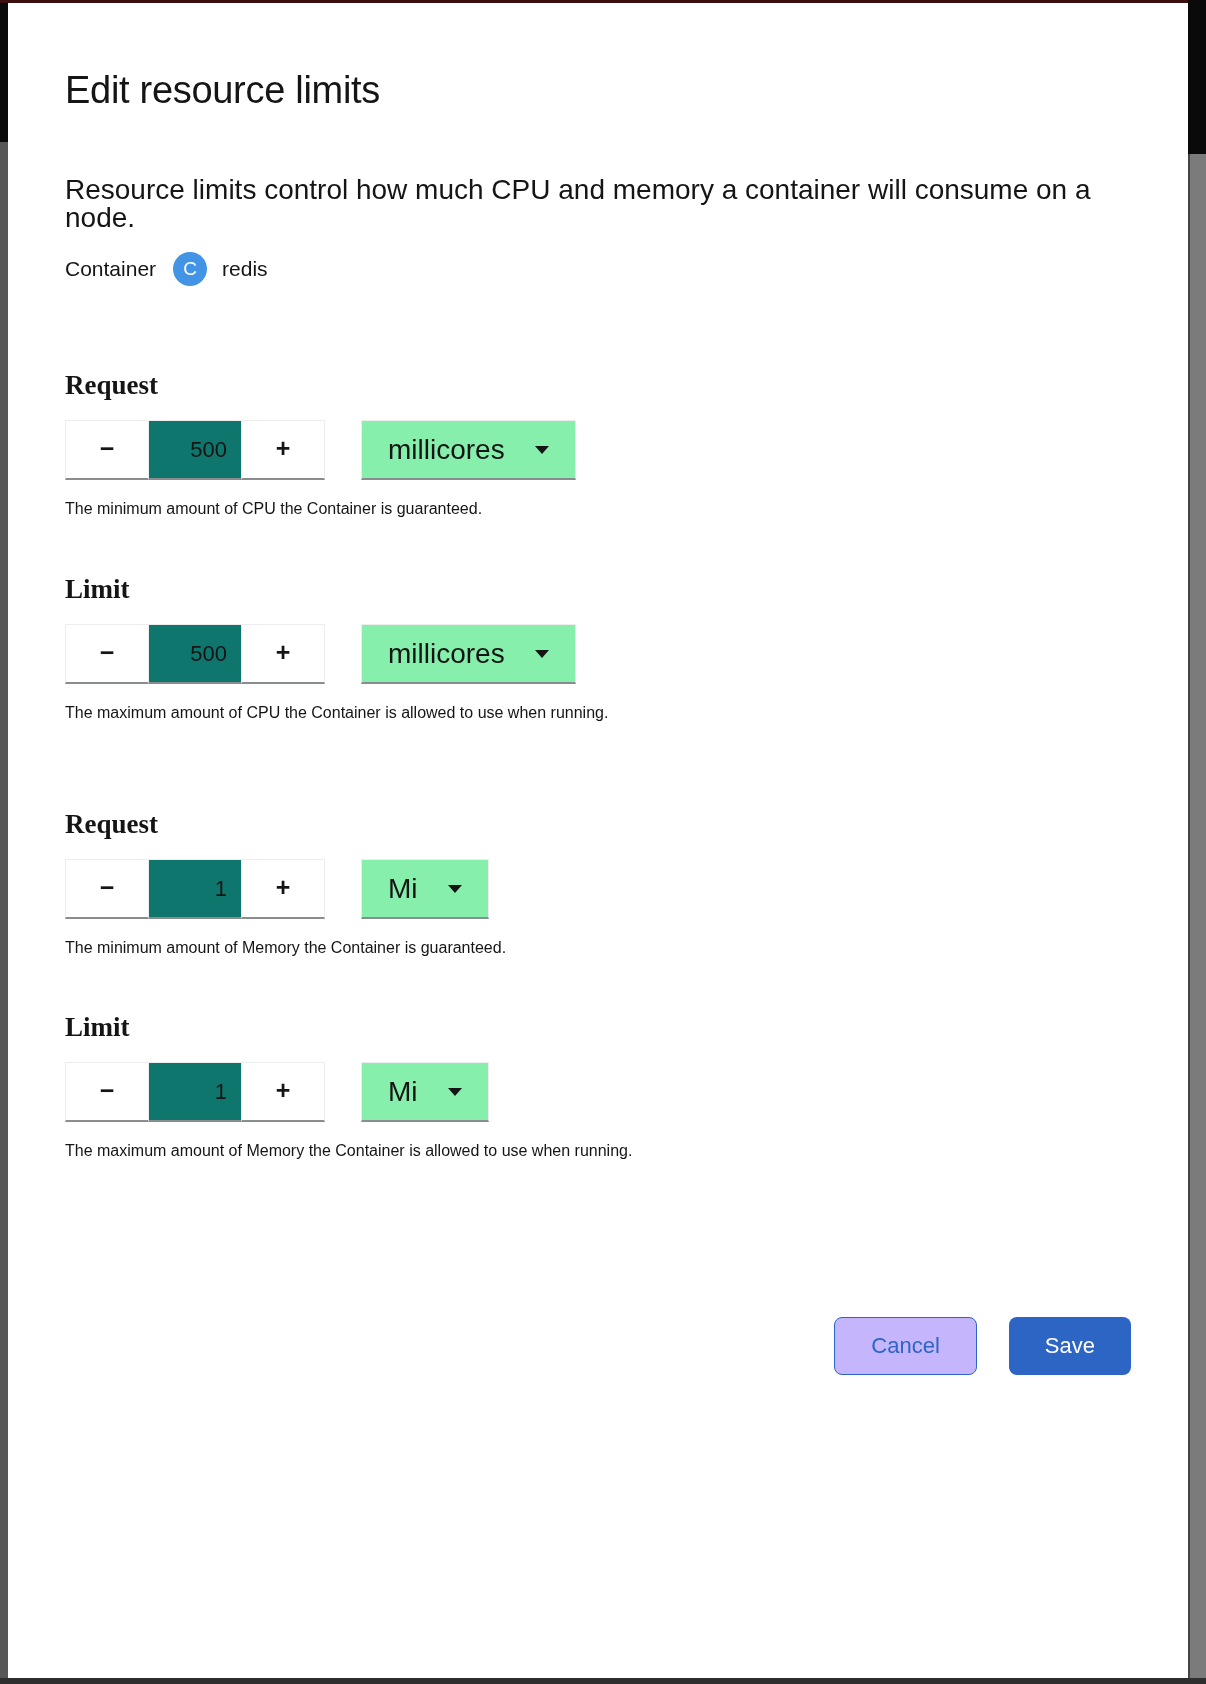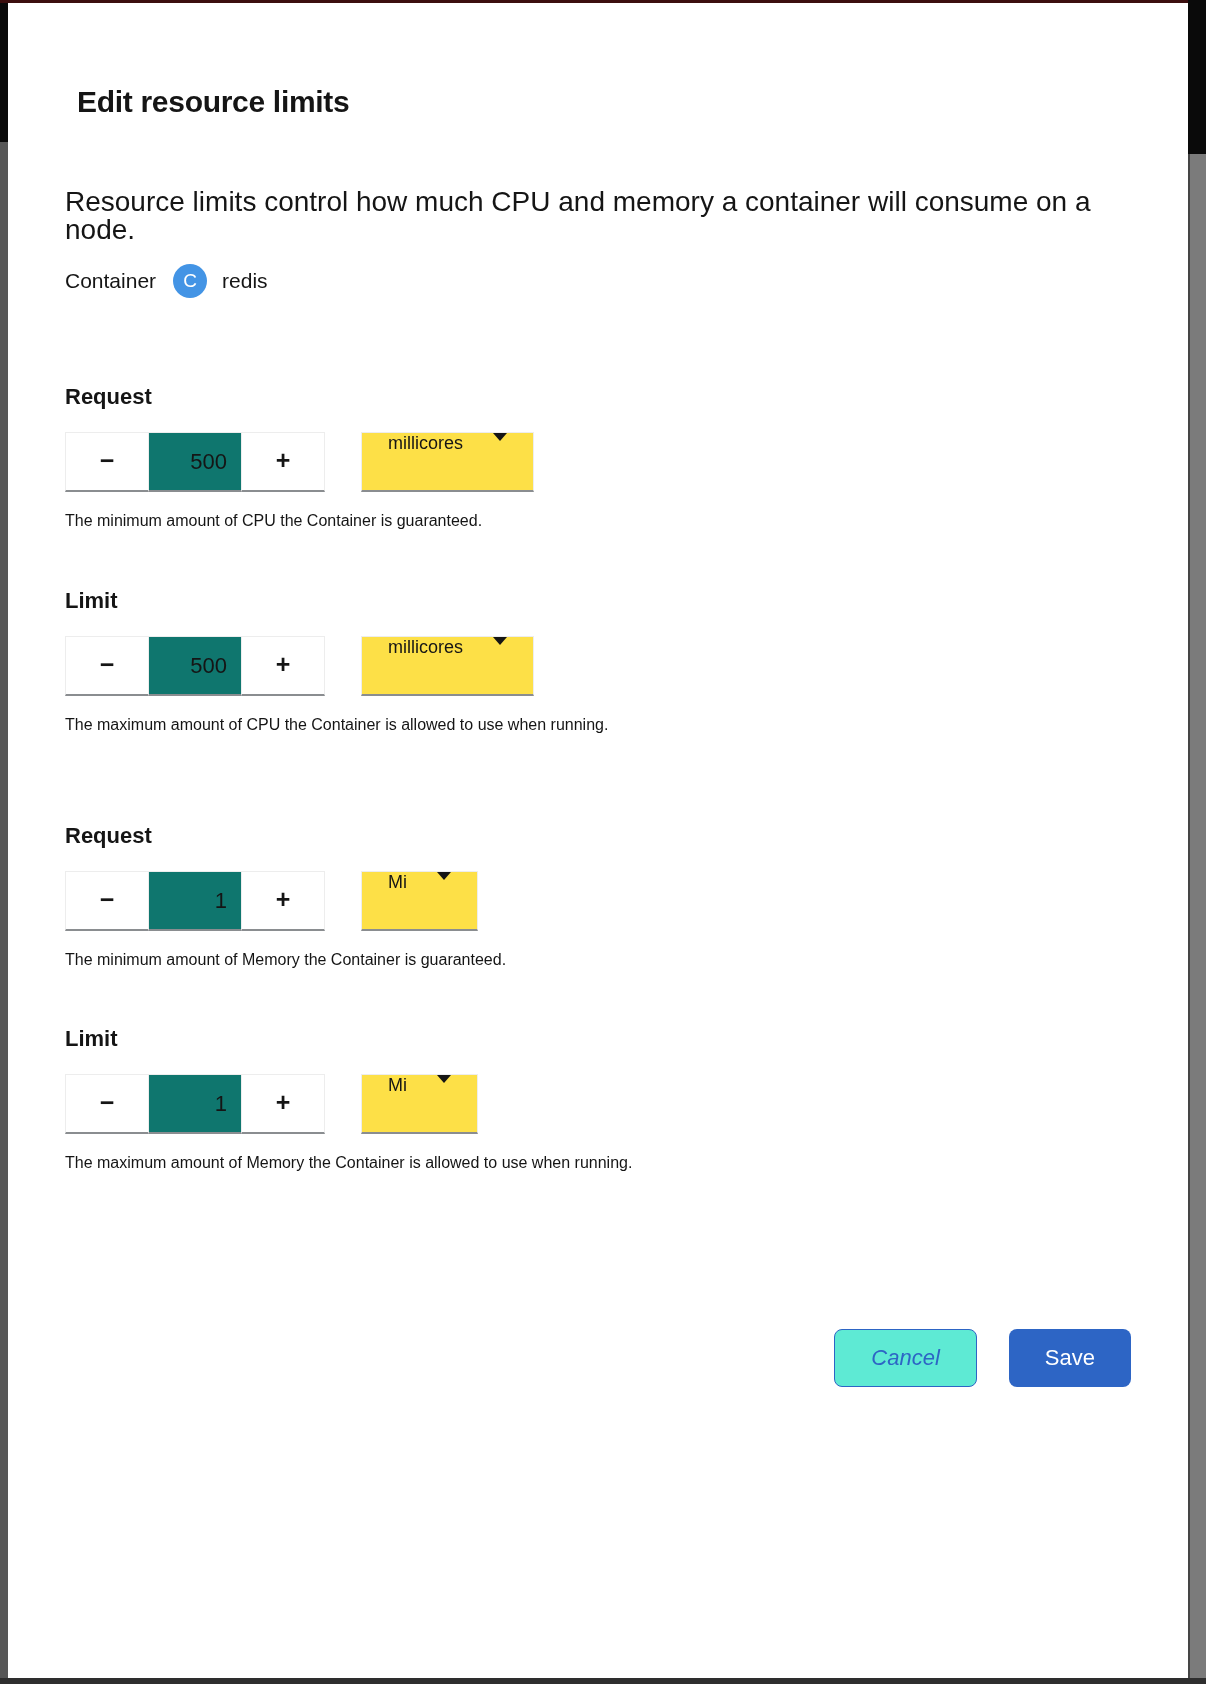--- a/index.html
+++ b/index.html
@@ -15,34 +15,34 @@
   .left-strip-top{ position:absolute; left:0; top:3px; width:8px; height:139px; background:#0a0a0a; }
   .right-strip{ position:absolute; right:0; top:3px; width:18px; bottom:0; background:#7b7b7b; border-left:2px solid #454545; }
   .right-strip-top{ position:absolute; right:0; top:0; width:18px; height:154px; background:#0a0a0a; z-index:2; }
   .bottom-bar{ position:absolute; left:0; right:0; bottom:0; height:6px; background:#2e2e2e; z-index:3; }
 
   
   .modal {
     position:absolute; left:8px; right:18px; top:3px; bottom:6px;
     background:#ffffff; padding:65px 57px 0 57px; z-index:1;
   }
-  .title { margin:12px; font-size:30px; line-height:44px; font-weight:700; letter-spacing:-0.3px; }
+  .title { margin:0; font-size:38px; line-height:44px; font-weight:400; letter-spacing:-0.3px; }
   .desc  { margin:64px 0 0; font-size:28px; line-height:28px; }
 
   .container-row { margin-top:20px; display:flex; align-items:center; font-size:21px; }
   .badge {
     width:34px; height:34px; border-radius:50%; background:#4394e5; color:#fff;
     display:flex; align-items:center; justify-content:center;
     font-size:19px; font-weight:500; margin:0 15px 0 17px;
   }
 
   .section-heading { margin:78px 0 0; font-size:27px; line-height:34px; font-weight:400; }
   .section-heading.memory { margin-top:82px; }
 
-  .field-label { font-size:22px; line-height:26px; font-weight:700; }
+  .field-label { font-size:27px; line-height:26px; font-weight:700;font-family:Liberation Serif, serif; }
   .mt-a { margin-top:86px; }  
   .mt-b { margin-top:53px; }  
   .mt-c { margin-top:84px; }  
   .mt-d { margin-top:52px; }  
 
   .input-row { margin-top:22px; display:flex; align-items:stretch; height:60px; }
   .num-group { display:flex; }
   .num-btn {
     width:84px; background:#fff; color:#151515;
     border:1px solid #ededed; border-bottom:2px solid #8a8d90;
@@ -50,39 +50,39 @@
     display:flex; align-items:center; justify-content:center; cursor:pointer; padding:0 0 2px 0;
   }
   .num-value {
     width:94px; background:#0f766e; color:#151515;
     border:1px solid #ededed; border-bottom:2px solid #8a8d90;
     margin-left:-1px; margin-right:-1px;
     font-size:22px; font-family:"Liberation Sans", sans-serif;
     text-align:right; padding:0 14px 0 4px; outline:none;
   }
   .unit-select {
-    margin-left:36px; display:inline-flex; align-items:flex-start; gap:30px;
-    padding:0 26px; background:#fde047; cursor:pointer;
+    margin-left:36px; display:inline-flex; align-items:center; gap:30px;
+    padding:0 26px; background:#86efac; cursor:pointer;
     border:1px solid #ededed; border-bottom:2px solid #8a8d90;
-    font-size:18px;
+    font-size:28px;
   }
   .caret {
     width:0; height:0;
     border-left:7px solid transparent; border-right:7px solid transparent;
     border-top:8px solid #151515;
   }
   .help { margin-top:15px; font-size:16px; line-height:28px; }
 
   .footer { margin-top:152px; display:flex; justify-content:flex-end; gap:32px; }
   .btn {
     height:58px; padding:0 36px; font-size:22px; border-radius:8px;
     font-family:"Liberation Sans", sans-serif; cursor:pointer;
     display:flex; align-items:center; justify-content:center;
   }
-  .btn-cancel { background:#5eead4; color:#2d65c5; border:1.5px solid #2d65c5;font-style:italic; }
+  .btn-cancel { background:#c4b5fd; color:#2d65c5; border:1.5px solid #2d65c5; }
   .btn-save   { background:#2d65c5; color:#fff; border:none; }
 </style>
 </head>
 <body>
 
 <div class="top-bar"></div>
 <div class="left-strip"></div>
 <div class="left-strip-top"></div>
 <div class="right-strip"></div>
 <div class="right-strip-top"></div>

